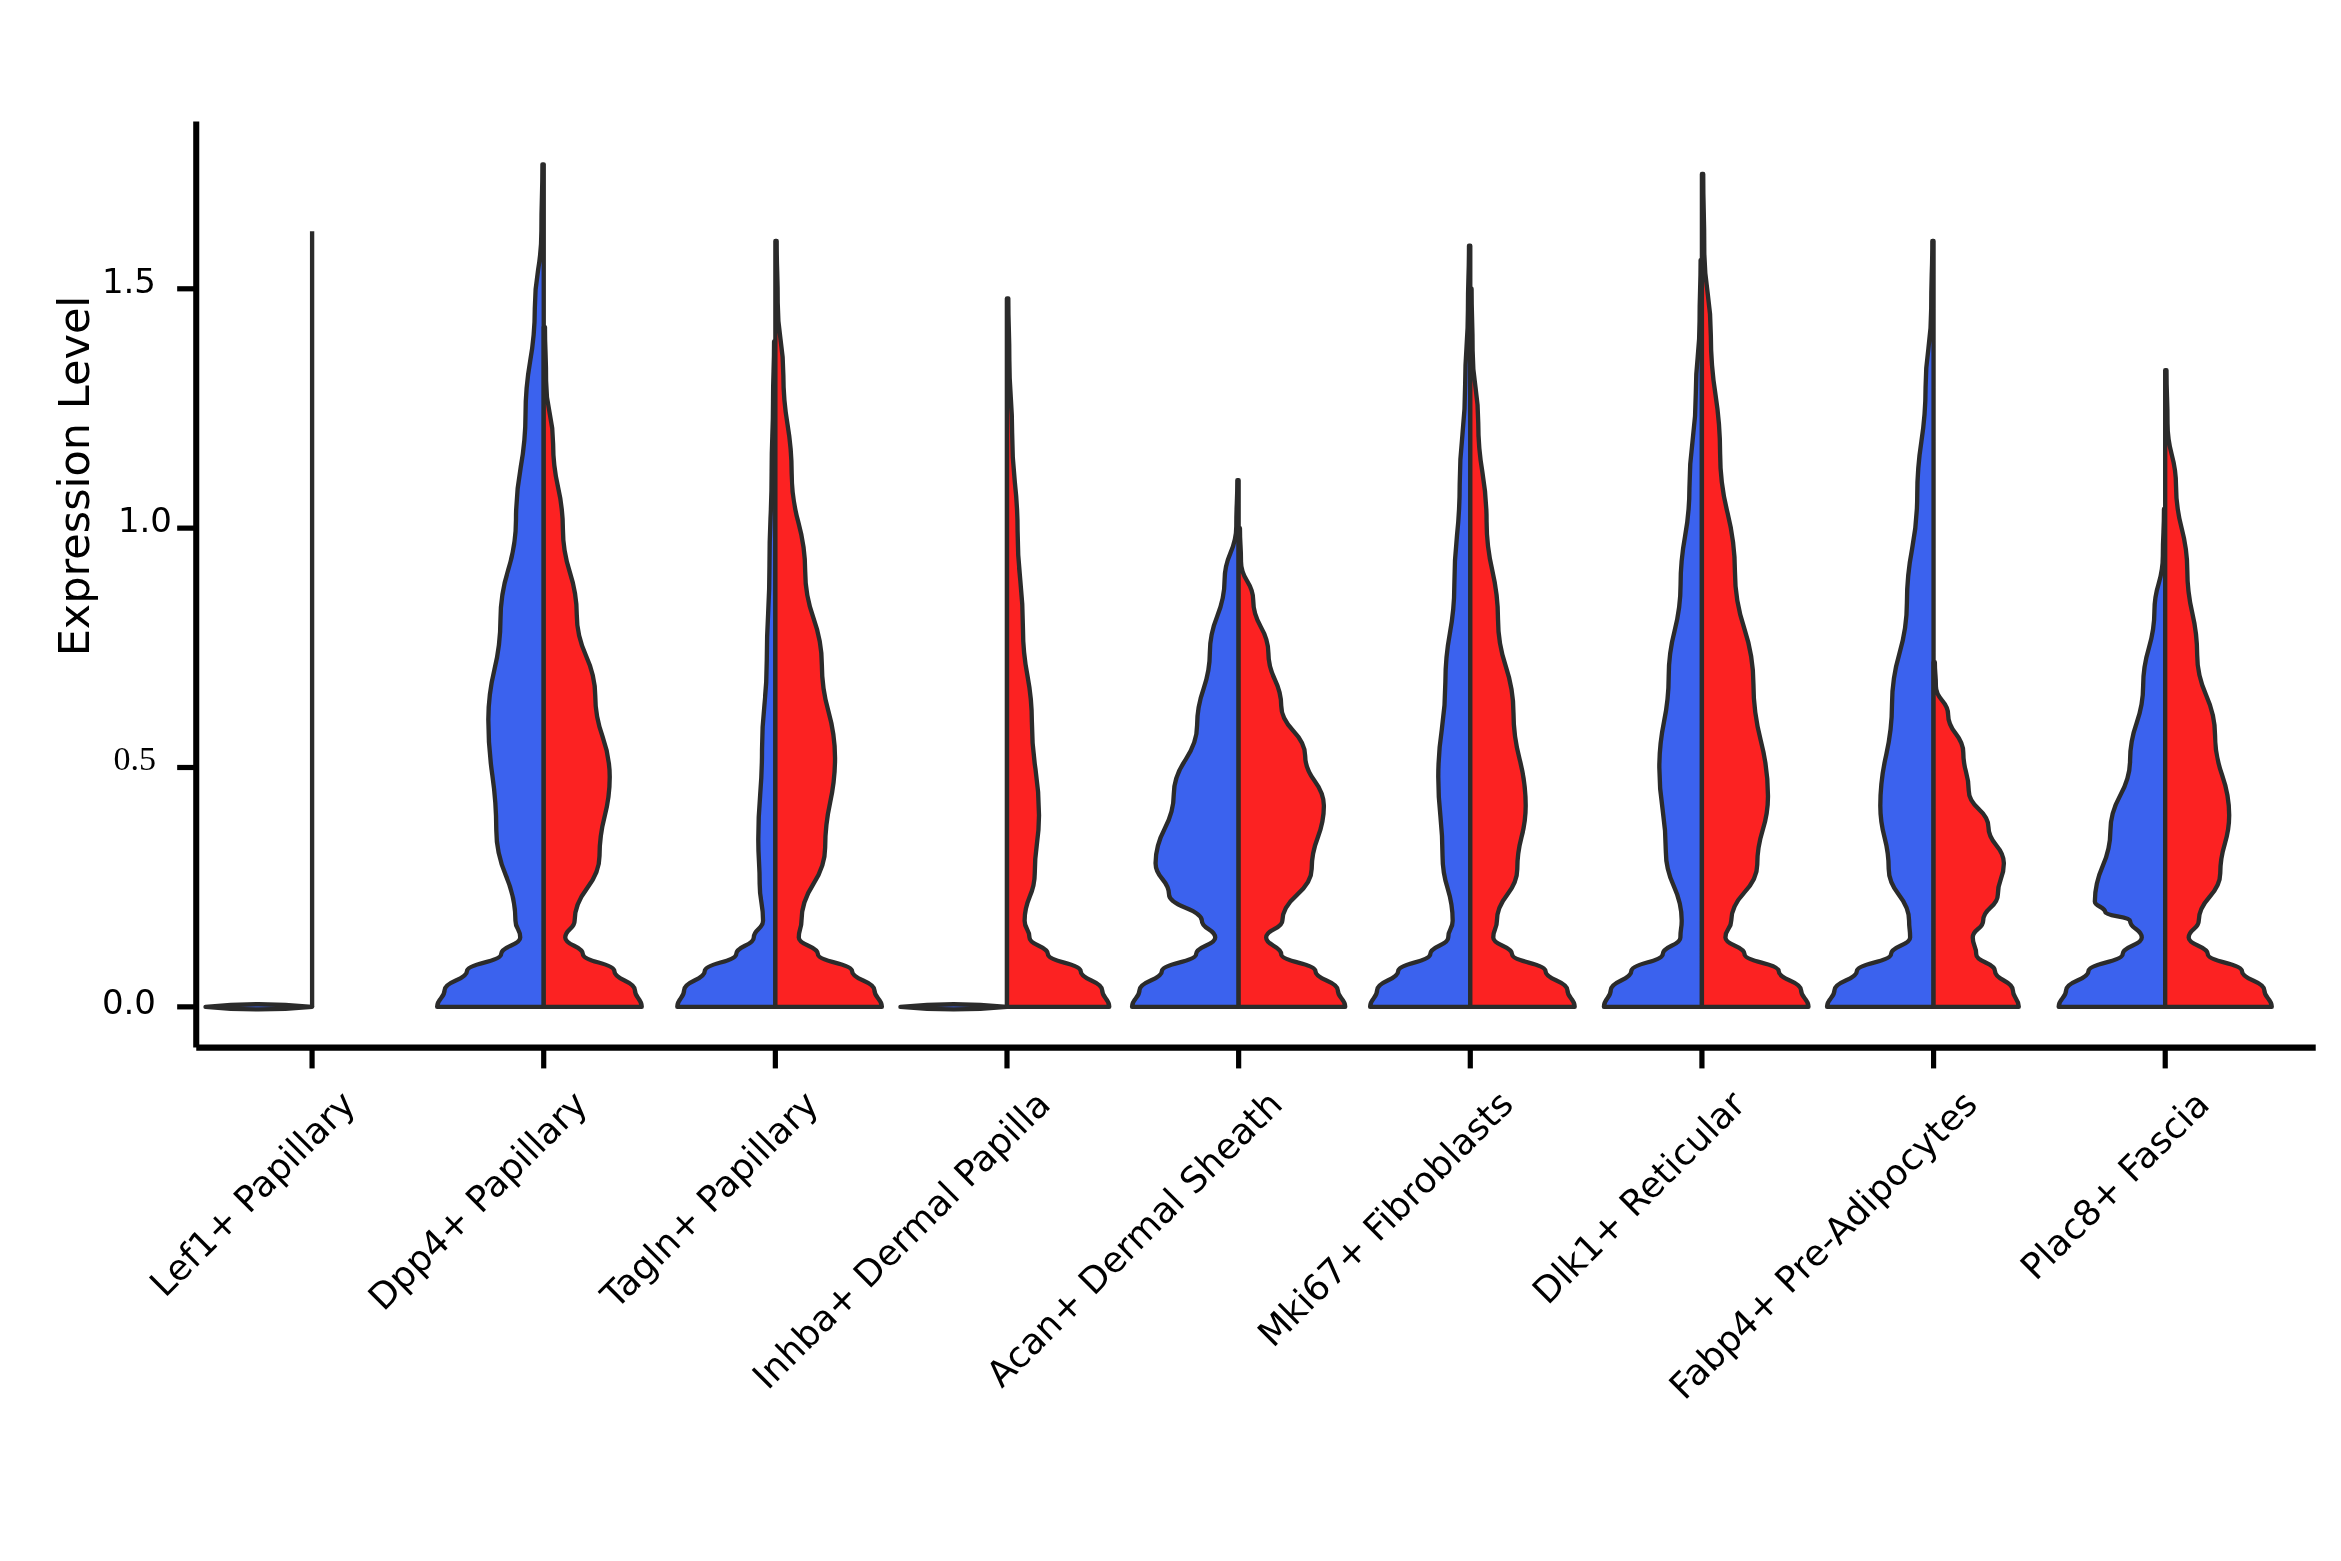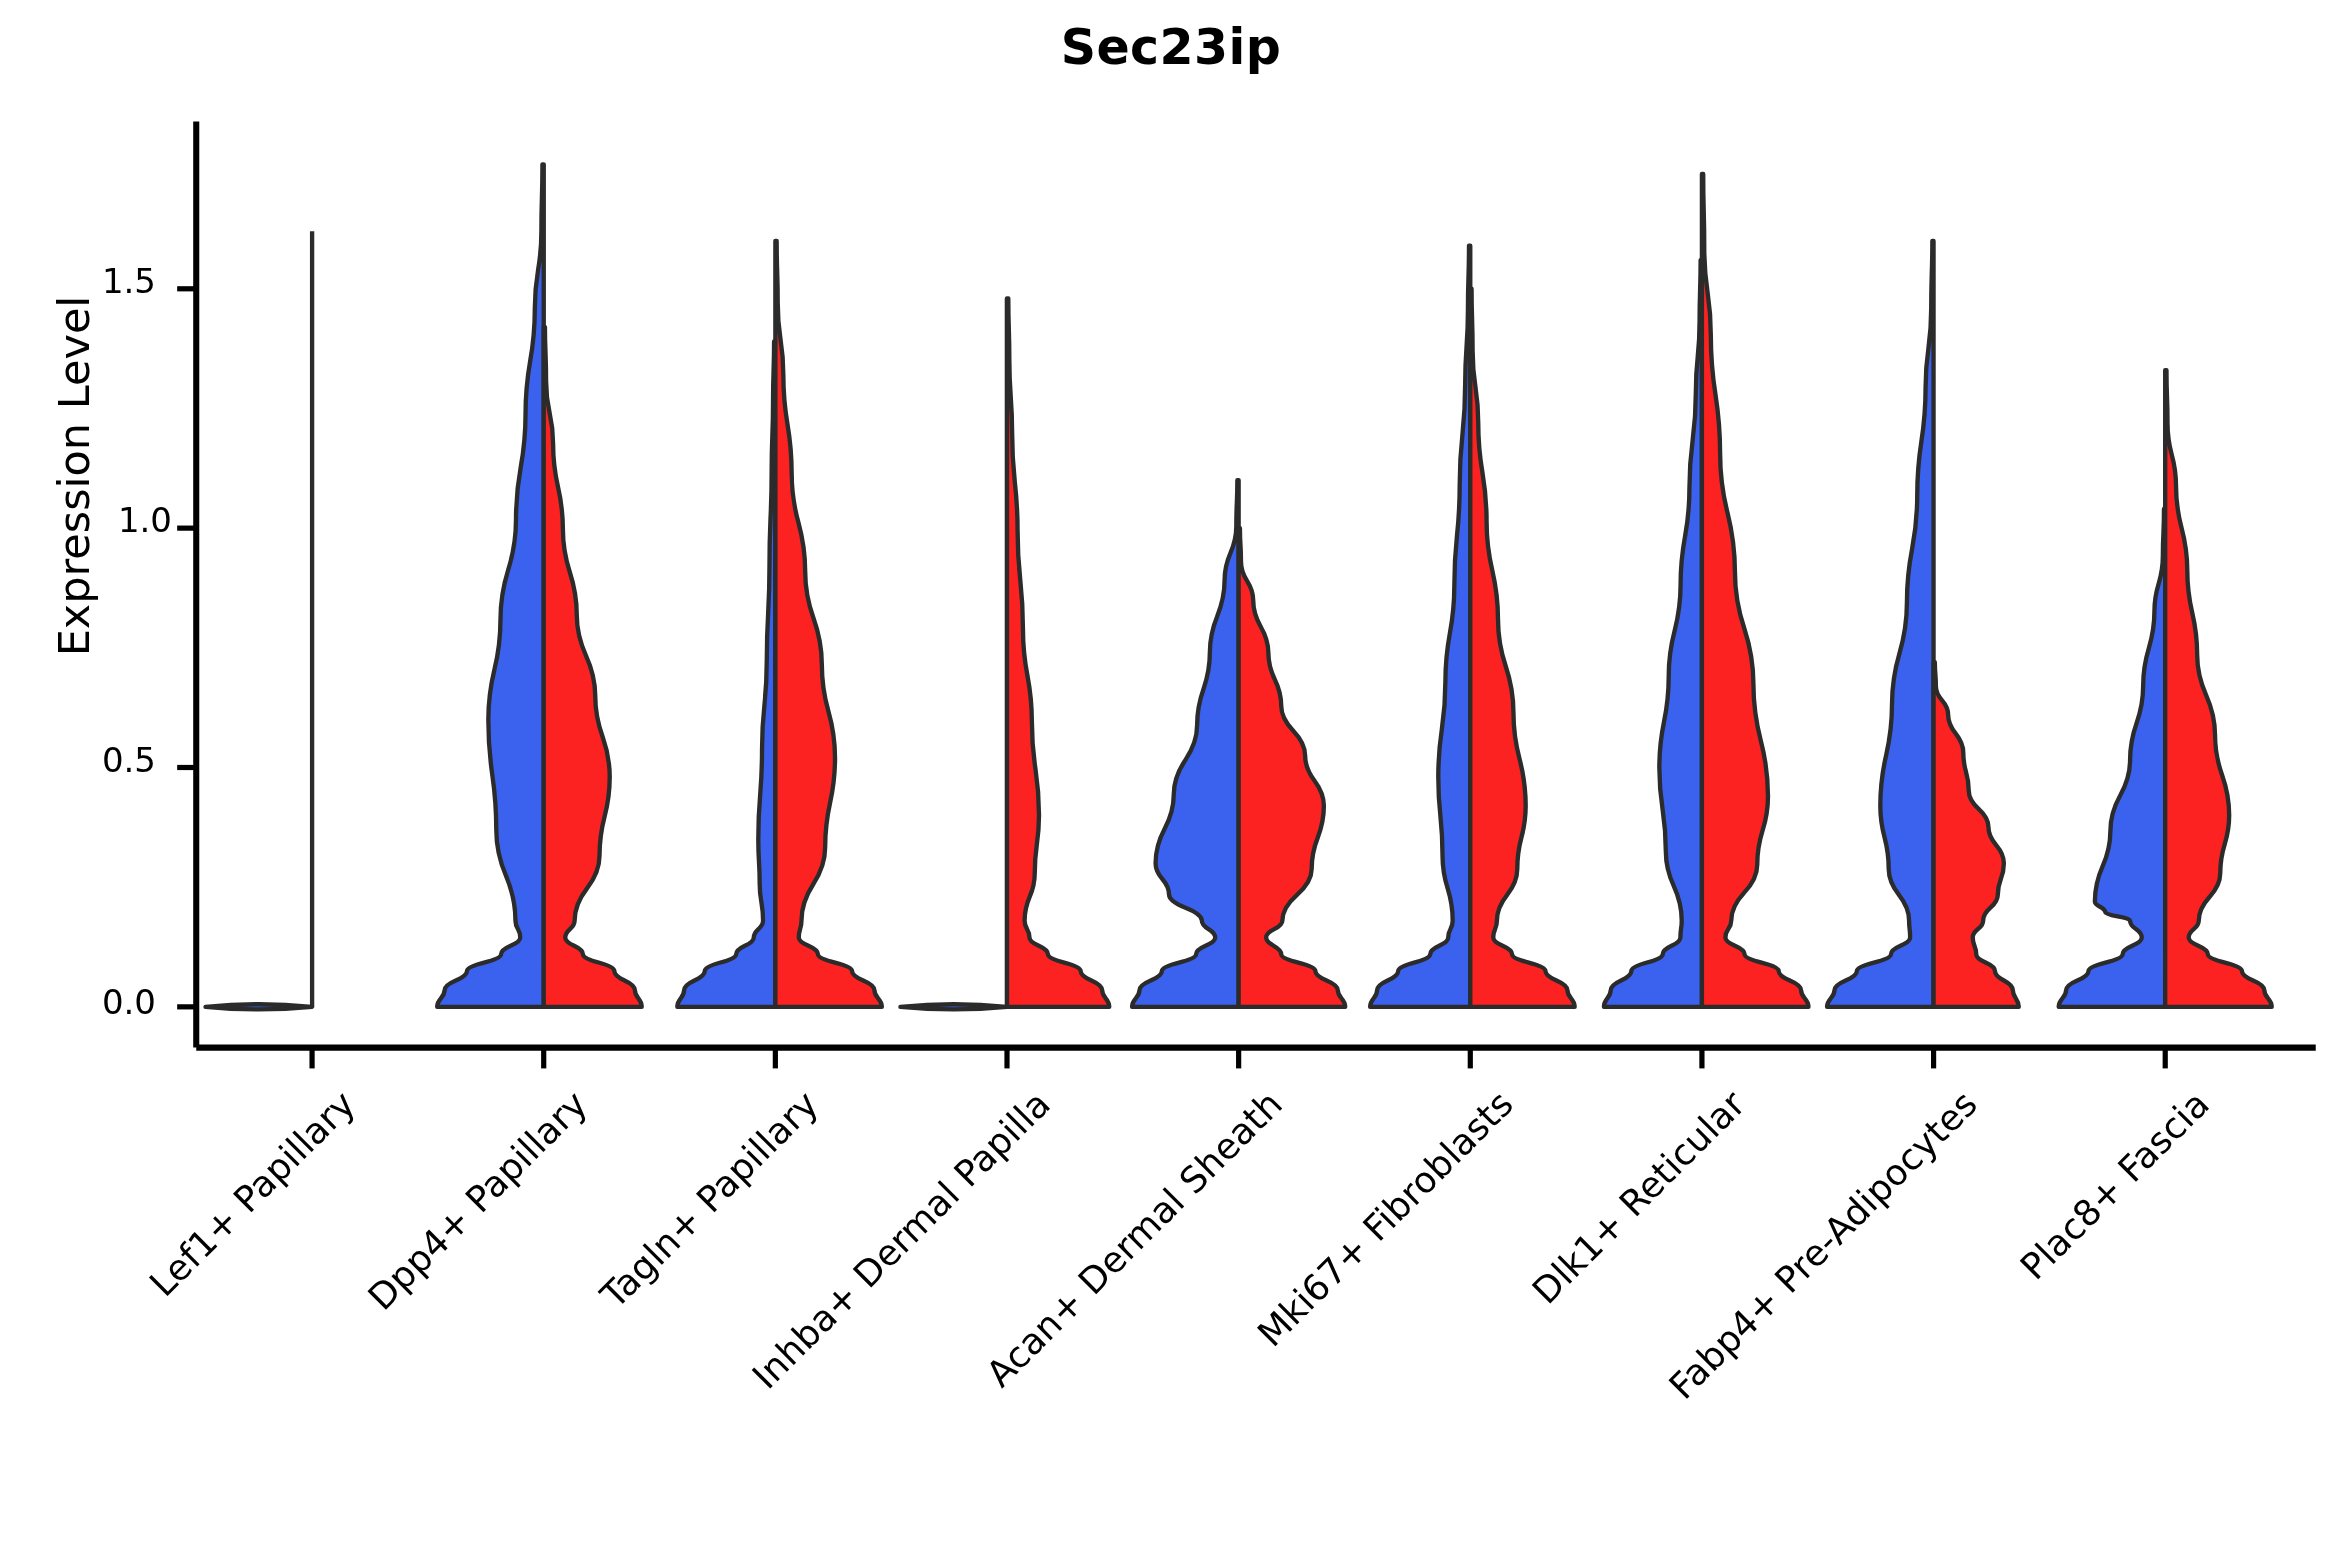--- a/index.html
+++ b/index.html
@@ -30,21 +30,20 @@
     transform-origin:right top;
     transform:rotate(-45deg);
     text-align:right;
   }
 </style>
 </head>
 <body>
 
 <div id="figure">
 
-  <div id="chart-title">Sec23ip</div>
 
   <div id="ylabel">Expression Level</div>
 
   <svg id="plotsvg" width="2342" height="1561" viewBox="0 0 2700 1800">
     <g id="violins-layer">
         <g>
           <path d="M 236.7 1161.0 Q 298.1 1155.0 359.6 1161.0 Q 298.1 1167.0 236.7 1161.0 Z" fill="#3B62EE" stroke="#2B2B2B" stroke-width="5" stroke-linejoin="round"></path>
           <line x1="359.6" x2="359.6" y1="1161.0" y2="266.8" stroke="#2B2B2B" stroke-width="5"></line>
         </g>
         <g>
@@ -112,21 +111,21 @@
         <line x1="1428" y1="1208" x2="1428" y2="1232" stroke="#000" stroke-width="6"></line>
         <line x1="1695.1111111111109" y1="1208" x2="1695.1111111111109" y2="1232" stroke="#000" stroke-width="6"></line>
         <line x1="1962.2222222222222" y1="1208" x2="1962.2222222222222" y2="1232" stroke="#000" stroke-width="6"></line>
         <line x1="2229.333333333333" y1="1208" x2="2229.333333333333" y2="1232" stroke="#000" stroke-width="6"></line>
         <line x1="2496.4444444444443" y1="1208" x2="2496.4444444444443" y2="1232" stroke="#000" stroke-width="6"></line>
       </g>
   </svg>
 
   <div id="ytick-labels">
       <div class="ytick-label" style="left: 0px; width: 156px; top: 982px;">0.0</div>
-      <div class="ytick-label" style="left: 0px; width: 156px; top: 740px;">0.5</div>
+      <div class="ytick-label" style="left: 0px; width: 156px; top: 740px; font-family: Liberation Serif, serif;">0.5</div>
       <div class="ytick-label" style="left: 16px; width: 156px; top: 500px;">1.0</div>
       <div class="ytick-label" style="left: 0px; width: 156px; top: 261px;">1.5</div>
     </div>
   <div id="xtick-labels">
       <div class="xtick-label" style="left: -533px; width: 867px; top: 1083px;">Lef1+ Papillary</div>
       <div class="xtick-label" style="left: -301px; width: 867px; top: 1083px;">Dpp4+ Papillary</div>
       <div class="xtick-label" style="left: -70px; width: 867px; top: 1083px;">Tagln+ Papillary</div>
       <div class="xtick-label" style="left: 162px; width: 867px; top: 1083px;">Inhba+ Dermal Papilla</div>
       <div class="xtick-label" style="left: 394px; width: 867px; top: 1083px;">Acan+ Dermal Sheath</div>
       <div class="xtick-label" style="left: 625px; width: 867px; top: 1083px;">Mki67+ Fibroblasts</div>

